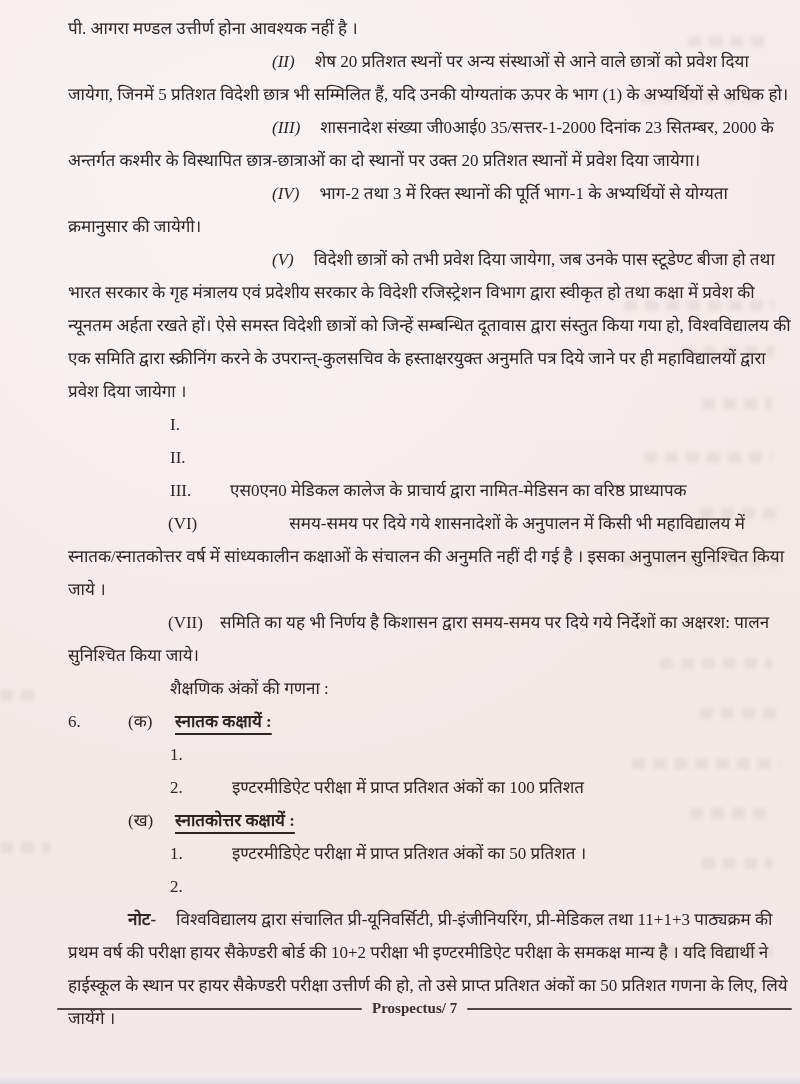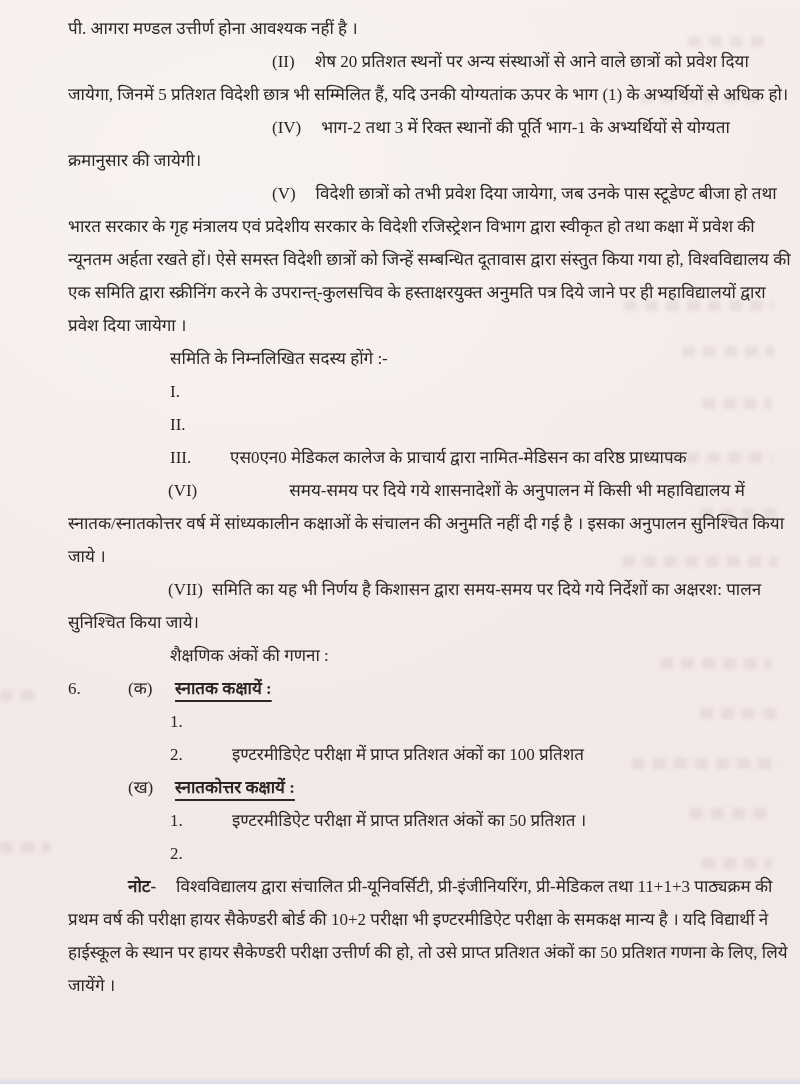--- a/index.html
+++ b/index.html
@@ -34,25 +34,25 @@
   .content{
     position:absolute;
     left:68px;right:8px;top:12px;
     font-size:17px;
     line-height:33px;
   }
   .content p{margin:0;}
   .num{display:inline-block;}
   
   .clause{text-indent:102px;text-align:left;}
-  .clause .num{margin-right:20px;}
+  .clause .num{margin-right:20px;font-style:italic;}
   
   .clause-sm{text-indent:50px;}
   .clause-sm .num-wide{margin-right:92px;}
-  .clause-sm .num-snug{margin-right:9px;}
+  .clause-sm .num-snug{margin-right:17px;}
   .lead-in{text-indent:102px;}
   
   .note{text-indent:60px;}
   .note .note-label{margin-right:18px;}
   .note-bold .note-label{font-weight:bold;margin-right:20px;}
   
   .roman-list{margin-left:102px;}
   .roman-row{display:flex;}
   .roman-row .rn{width:60px;flex:0 0 60px;}
   
@@ -112,30 +112,32 @@
   <div class="bottom-strip"></div>
 
   <div class="content">
 
     <p>पी. आगरा मण्डल उत्तीर्ण होना आवश्यक नहीं है ।</p>
 
     <p class="clause">
       <span class="num">(II)</span><span>शेष 20 प्रतिशत स्थनों पर अन्य संस्थाओं से आने वाले छात्रों को प्रवेश दिया जायेगा, जिनमें 5 प्रतिशत विदेशी छात्र भी सम्मिलित हैं, यदि उनकी योग्यतांक ऊपर के भाग (1) के अभ्यर्थियों से अधिक हो।</span>
     </p>
 
+    <p class="clause">
+      <span class="num">(III)</span><span>शासनादेश संख्या जी0आई0 35/सत्तर-1-2000 दिनांक 23 सितम्बर, 2000 के अन्तर्गत कश्मीर के विस्थापित छात्र-छात्राओं का दो स्थानों पर उक्त 20 प्रतिशत स्थानों में प्रवेश दिया जायेगा।</span>
+    </p>
 
     <p class="clause">
       <span class="num">(IV)</span><span>भाग-2 तथा 3 में रिक्त स्थानों की पूर्ति भाग-1 के अभ्यर्थियों से योग्यता क्रमानुसार की जायेगी।</span>
     </p>
 
     <p class="clause">
       <span class="num">(V)</span><span>विदेशी छात्रों को तभी प्रवेश दिया जायेगा, जब उनके पास स्टूडेण्ट बीजा हो तथा भारत सरकार के गृह मंत्रालय एवं प्रदेशीय सरकार के विदेशी रजिस्ट्रेशन विभाग द्वारा स्वीकृत हो तथा कक्षा में प्रवेश की न्यूनतम अर्हता रखते हों। ऐसे समस्त विदेशी छात्रों को जिन्हें सम्बन्धित दूतावास द्वारा संस्तुत किया गया हो, विश्वविद्यालय की एक समिति द्वारा स्क्रीनिंग करने के उपरान्त्-कुलसचिव के हस्ताक्षरयुक्त अनुमति पत्र दिये जाने पर ही महाविद्यालयों द्वारा प्रवेश दिया जायेगा ।</span>
     </p>
 
-    <p class="lead-in">समिति के निम्नलिखित सदस्य होंगे :-</p>
 
     <div class="roman-list">
       <div class="roman-row">
         <span class="rn">I.</span>
       </div>
       <div class="roman-row">
         <span class="rn">II.</span>
       </div>
       <div class="roman-row">
         <span class="rn">III.</span>
@@ -184,14 +186,19 @@
         <span class="in">2.</span>
       </div>
     </div>
 
     <p class="note note-bold">
       <span class="note-label">नोट-</span><span>विश्वविद्यालय द्वारा संचालित प्री-यूनिवर्सिटी, प्री-इंजीनियरिंग, प्री-मेडिकल तथा 11+1+3 पाठ्यक्रम की प्रथम वर्ष की परीक्षा हायर सैकेण्डरी बोर्ड की 10+2 परीक्षा भी इण्टरमीडिऐट परीक्षा के समकक्ष मान्य है । यदि विद्यार्थी ने हाईस्कूल के स्थान पर हायर सैकेण्डरी परीक्षा उत्तीर्ण की हो, तो उसे प्राप्त प्रतिशत अंकों का 50 प्रतिशत गणना के लिए, लिये जायेंगे ।</span>
     </p>
 
   </div>
 
+  <div class="footer">
+    <span class="rule rule-left"></span>
+    <span class="footer-label">Prospectus/ 7</span>
+    <span class="rule rule-right"></span>
+  </div>
 
 </div>
 
 </body></html>

